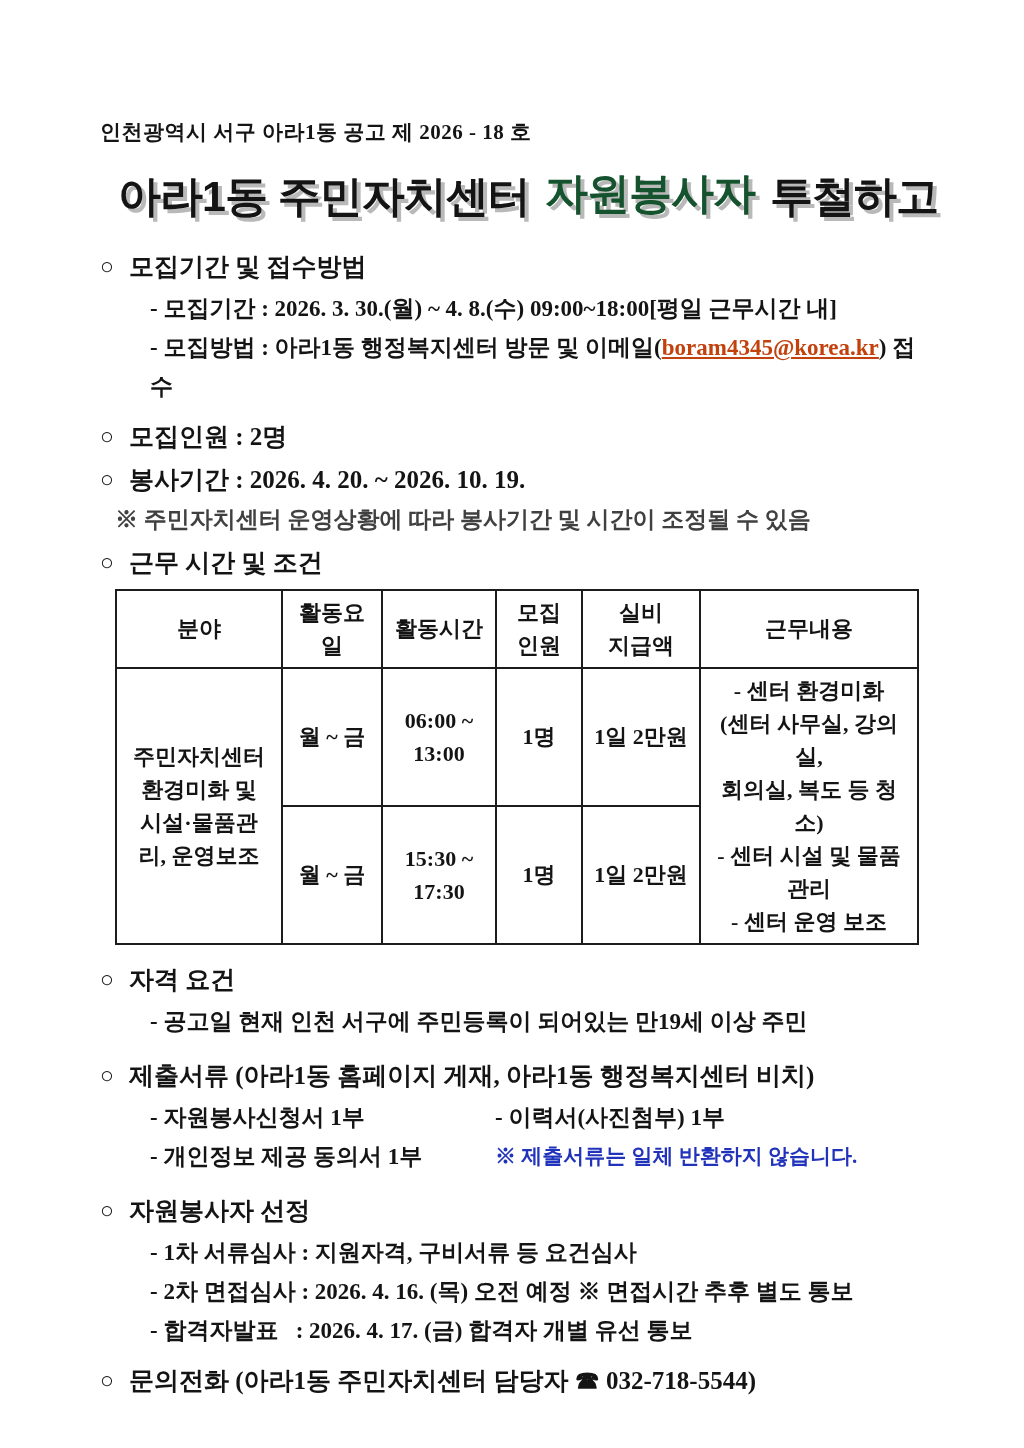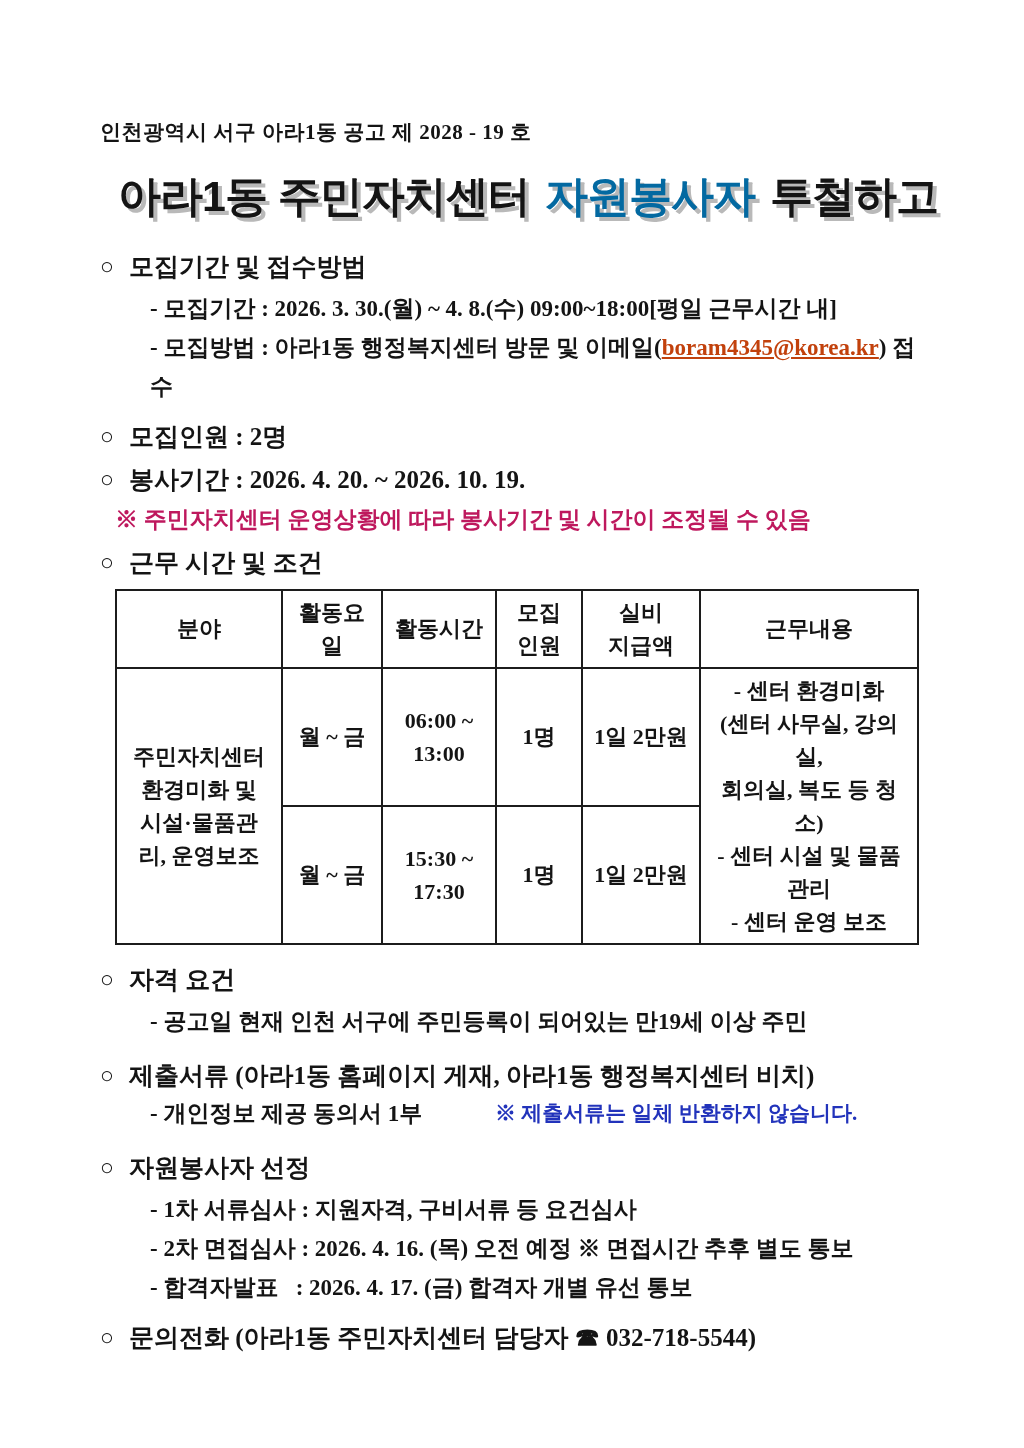--- a/index.html
+++ b/index.html
@@ -29,21 +29,21 @@
     margin-top: 24px;
     padding-left: 18px;
     font-family: "Liberation Sans", "DejaVu Sans", sans-serif;
     font-size: 43px;
     font-weight: 900;
     letter-spacing: -1px;
     line-height: 1.25;
     white-space: nowrap;
     text-shadow: 4px 4px 0 #b9b9b9;
   }
-  .doc-title .t-blue { color: #0369a1; }
+  .doc-title .t-blue { color: #14532d; font-family: Liberation Mono, monospace; }
   .sec-head {
     display: flex;
     align-items: baseline;
     gap: 15px;
     font-size: 25px;
     font-weight: 700;
     line-height: 34px;
     white-space: pre-wrap;
   }
   .bullet { font-size: 23px; font-weight: 400; transform: translateY(-1px); }
@@ -53,21 +53,21 @@
     line-height: 39px;
     padding-left: 50px;
     white-space: pre-wrap;
   }
   .email-link {
     color: #c2410c;
     text-decoration: underline;
     cursor: pointer;
   }
   .note-blue {
-    color: #be185d;
+    color: #404040;
     font-size: 23px;
     font-weight: 700;
     line-height: 36px;
     padding-left: 15px;
     white-space: pre-wrap;
   }
   .mt-26 { margin-top: 26px; }
   .mt-18 { margin-top: 18px; }
   .mt-14 { margin-top: 14px; }
   .mt-8  { margin-top: 8px; }
@@ -101,21 +101,21 @@
     align-self: center;
     white-space: pre-wrap;
   }
 </style>
 </head>
 <body>
 
 <div class="page">
   <div class="content">
 
-    <div class="notice-no">인천광역시 서구 아라1동 공고 제 2028 - 19 호</div>
+    <div class="notice-no">인천광역시 서구 아라1동 공고 제 2026 - 18 호</div>
 
     <div class="doc-title">
       <span>아라1동 주민자치센터</span>
       <span class="t-blue">자원봉사자</span>
       <span>투철하고</span>
     </div>
 
     <div class="sec-head mt-26">
       <span class="bullet">○</span>
       <span>모집기간 및 접수방법</span>
@@ -190,20 +190,24 @@
     <div class="sec-head mt-18">
       <span class="bullet">○</span>
       <span>자격 요건</span>
     </div>
     <div class="sec-item mt-4">- 공고일 현재 인천 서구에 주민등록이 되어있는 만19세 이상 주민</div>
 
     <div class="sec-head mt-18">
       <span class="bullet">○</span>
       <span>제출서류 (아라1동 홈페이지 게재, 아라1동 행정복지센터 비치)</span>
     </div>
+    <div class="doc-row mt-4">
+      <div class="sec-item doc-col1">- 자원봉사신청서 1부</div>
+      <div class="sec-item" style="padding-left:0;">- 이력서(사진첨부) 1부</div>
+    </div>
     <div class="doc-row">
       <div class="sec-item doc-col1">- 개인정보 제공 동의서 1부</div>
       <div class="note-small">※ 제출서류는 일체 반환하지 않습니다.</div>
     </div>
 
     <div class="sec-head mt-18">
       <span class="bullet">○</span>
       <span>자원봉사자 선정</span>
     </div>
     <div class="sec-item mt-4">- 1차 서류심사 : 지원자격, 구비서류 등 요건심사</div>

